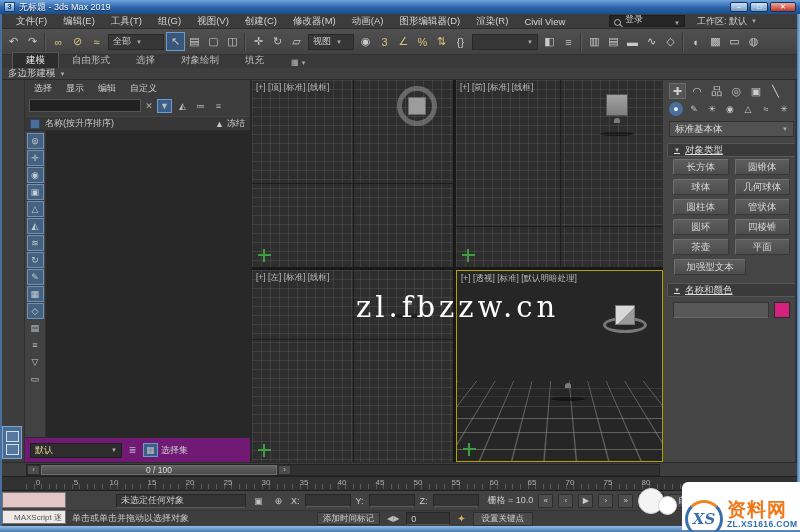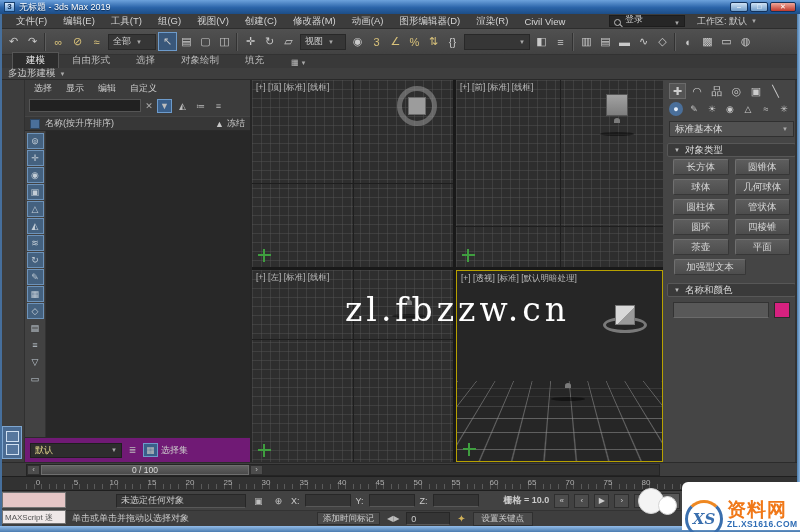--- a/index.html
+++ b/index.html
@@ -92,80 +92,80 @@
   .teapot .pot { width:22px; height:11px; background:#6a6a6a; border-radius:50% 50% 45% 45% / 70% 70% 40% 40%; }
   .teapot .lid { position:absolute; left:8px; top:-4px; width:6px; height:5px; background:#7a7a7a; border-radius:50% 50% 0 0; }
   .teapot .shadow { position:absolute; left:-6px; top:10px; width:34px; height:4px; background:rgba(0,0,0,.45); border-radius:50%; }
   .persp-plane { position:absolute; left:-70px; right:-70px; top:66px; height:250px; z-index:1;
         background-image:linear-gradient(rgba(150,150,150,.55) 1px, transparent 1px),
                          linear-gradient(90deg, rgba(150,150,150,.55) 1px, transparent 1px);
         background-size:23px 23px;
         transform:perspective(250px) rotateX(62deg); transform-origin:50% 28%; }
   .persp-cube { position:absolute; left:158px; top:34px; width:20px; height:20px; background:linear-gradient(135deg,#d8d8d8 55%,#9a9a9a 55%); border:1px solid #777; z-index:3; }
   .persp-cube-ring { position:absolute; left:146px; top:46px; width:44px; height:16px; border-radius:50%; border:3px solid rgba(190,190,190,.55); z-index:2; }
-  #watermark { position:absolute; left:0; right:0; top:210px; z-index:6; text-align:center; color:#ffffff; font-family:"DejaVu Serif", serif; font-size:33px; letter-spacing:4px; }
+  #watermark { position:absolute; left:0; right:0; top:210px; z-index:6; text-align:center; color:#ffffff; font-family:"DejaVu Serif", serif; font-size:29px; letter-spacing:4px; }
 
   
   #cmdpanel { position:absolute; left:663px; top:0; width:137px; height:382px; background:#454545; }
   .cp-scroll { position:absolute; right:1px; top:0; bottom:0; width:4px; background:#333; }
   .cp-tabs { display:flex; justify-content:space-between; padding:3px 16px 2px 6px; }
   .cp-tab { width:17px; height:16px; display:flex; align-items:center; justify-content:center; color:#cccccc; font-size:11px; }
   .cp-tab.active { background:#545454; border:1px solid #6a6a6a; }
   .cp-sub { display:flex; gap:4px; padding:1px 6px 3px; }
   .cp-sub-ico { width:14px; height:14px; display:flex; align-items:center; justify-content:center; color:#c9c9c9; font-size:9px; }
   .cp-sub-ico.active { background:#4a6f9a; border-radius:50%; color:#e8f0fa; }
   .cp-dd { margin:2px 6px 0; height:16px; background:#515151; border:1px solid #303030; color:#dddddd; font-size:9.5px; display:flex; align-items:center; justify-content:space-between; padding:0 5px; }
-  .cp-rollout { margin:6px 4px 0; height:14px; background:#3a3a3a; border:1px solid #575757; border-radius:2px; color:#dedede; font-size:9.5px; display:flex; align-items:center; gap:5px; padding:0 6px; }
+  .cp-rollout { margin:6px 4px 0; height:14px; background:#3a3a3a; border:1px solid #575757; border-radius:2px; color:#dedede; font-size:9.5px; display:flex; align-items:center; gap:5px; padding:0 6px;text-decoration:underline; }
   .cp-rollout .arr { color:#bcbcbc; }
   .cp-autogrid { display:flex; align-items:center; justify-content:center; gap:5px; color:#c9c9c9; font-size:9.5px; margin:6px 0 4px; }
   .checkbox { width:9px; height:9px; background:#2d2d2d; border:1px solid #6a6a6a; }
   .cp-btns { display:grid; grid-template-columns:1fr 1fr; gap:4px 6px; padding:2px 10px; }
   .cp-btn { height:16px; background:linear-gradient(#5d5d5d,#4d4d4d); border:1px solid #373737; border-top-color:#707070; border-left-color:#707070; border-radius:2px; color:#d8d8d8; font-size:9.5px; display:flex; align-items:center; justify-content:center; white-space:nowrap; }
   .cp-btn.wide { grid-column:1 / 3; width:72px; justify-self:start; margin-left:1px; }
   .cp-namecolor { display:flex; align-items:center; gap:5px; padding:5px 10px 0; }
   .cp-field { flex:1; height:16px; background:#585858; border:1px solid #333; border-bottom-color:#6a6a6a; }
   .swatch { width:16px; height:16px; background:#d6217f; border:1px solid #2a2a2a; }
 
   
   #edge-right { position:absolute; right:0; top:14px; bottom:6px; width:3px; background:linear-gradient(90deg,#4d7dab,#8ab4e0); z-index:15; }
   #edge-left { position:absolute; left:0; top:14px; bottom:6px; width:2px; background:#3e6globe; background:#466f9c; z-index:15; }
 
   
   #timeslider { top:462px; height:14px; background:#3e3e3e; border-top:1px solid #2b2b2b; }
   #ts-inner { position:absolute; left:26px; top:1px; width:634px; height:12px; background:#313131; border:1px solid #242424; display:flex; align-items:center; }
   .ts-btn { width:13px; height:10px; background:#4c4c4c; border:1px solid #2f2f2f; color:#bbbbbb; font-size:8px; line-height:8px; text-align:center; flex:0 0 auto; }
-  #ts-handle { width:208px; height:10px; margin:1px 1px; background:linear-gradient(#626262,#4a4a4a); border:1px solid #6e6e6e; color:#dddddd; font-size:8.5px; display:flex; align-items:center; justify-content:center; }
+  #ts-handle { width:236px; height:10px; margin:1px 1px; background:linear-gradient(#626262,#4a4a4a); border:1px solid #6e6e6e; color:#dddddd; font-size:8.5px; display:flex; align-items:center; justify-content:center; }
 
   
   #trackbar { top:476px; height:15px; background:#323232; border-top:1px solid #1f1f1f; border-bottom:1px solid #1f1f1f; }
   #trackbar::before { content:""; position:absolute; left:26px; right:4px; bottom:1px; height:5px;
         background:repeating-linear-gradient(90deg,#5a5a5a 0 1px, transparent 1px 7.6px); }
   .tick-num { position:absolute; top:1px; transform:translateX(-50%); color:#aeaeae; font-size:8px; }
 
   
   #row1 { top:491px; height:19px; background:#424242; display:flex; align-items:center; gap:5px; padding-left:72px; }
   #row2 { top:510px; height:16px; background:#3e3e3e; border-top:1px solid #333; display:flex; align-items:center; gap:7px; padding-left:72px; }
   .sunken { background:#353535; border:1px solid #272727; border-bottom-color:#585858; color:#cccccc; font-size:9px; display:flex; align-items:center; padding:0 4px; height:14px; }
   #status-field { width:130px;margin-left:44px; }
   .mini-ico { width:15px; color:#c0c0c0; font-size:9px; text-align:center; }
   .axis-label { color:#cccccc; font-size:9px; }
   .axis-field { width:46px; height:13px; }
-  #grid-label { color:#cccccc; font-size:9px; margin-left:20px; white-space:nowrap;font-weight:bold; }
+  #grid-label { color:#cccccc; font-size:9px; margin-left:4px; white-space:nowrap; }
   .pb { width:15px; height:14px; background:#4c4c4c; border:1px solid #2f2f2f; color:#cccccc; font-size:8px; display:flex; align-items:center; justify-content:center; }
   #big-key { width:26px; height:16px; background:#585858; border:1px solid #2f2f2f; color:#e0e0e0; font-size:12px; display:flex; align-items:center; justify-content:center; }
   .key-btn { width:60px; height:14px; background:#4a4a4a; border:1px solid #2f2f2f; color:#cccccc; font-size:8.5px; display:flex; align-items:center; justify-content:center; white-space:nowrap; }
   #prompt-text { color:#c9c9c9; font-size:9px; width:238px; white-space:nowrap; overflow:hidden; }
   #addtag { height:13px; background:#4a4a4a; border:1px solid #2f2f2f; color:#cccccc; font-size:8.5px; display:flex; align-items:center; padding:0 5px; white-space:nowrap; }
   #frame-nudge { color:#bbbbbb; font-size:8px; }
   #frame-field { width:44px; height:13px; justify-content:flex-start; }
   #key-filter { color:#d2b25a; font-size:10px; }
 
   
   #ms-pink { position:absolute; left:2px; top:492px; width:64px; height:16px; background:#e5c6c6; border:1px solid #747474; z-index:5; }
-  #ms-white { position:absolute; left:2px; top:510px; width:64px; height:14px; background:#efe8e8; border:1px solid #747474; color:#555; font-size:8px; display:flex; align-items:center; padding:0 2px; z-index:5; white-space:nowrap; overflow:hidden; }
+  #ms-white { position:absolute; left:2px; top:510px; width:64px; height:14px; background:#efe8e8; border:1px solid #747474; color:#555; font-size:8px; display:flex; align-items:center; padding:0 11px; z-index:5; white-space:nowrap; overflow:hidden; }
 
   #bottomborder { top:526px; height:6px; background:linear-gradient(#93bce8,#4a7cb0); z-index:16; }
 
   
   #wechat { position:absolute; right:116px; bottom:14px; z-index:20; width:46px; height:30px; }
   .wc1 { position:absolute; left:0; top:0; width:26px; height:26px; border-radius:50%; background:#f4f4f4; border:1px solid #d5d5d5; }
   .wc2 { position:absolute; left:20px; top:8px; width:19px; height:19px; border-radius:50%; background:#ffffff; border:1px solid #d5d5d5; }
   #brand { position:absolute; right:0; bottom:2px; width:118px; height:48px; background:#ffffff; border-radius:6px 0 0 0; display:flex; align-items:flex-start; gap:4px; padding:18px 3px; z-index:21; }
   .brand-circle { width:38px; height:38px; flex:0 0 auto; border-radius:50%; border:3px solid #3a6fae; border-top-color:#ee8822; color:#3a6fae; font-family:"DejaVu Serif", serif; font-style:italic; font-weight:bold; font-size:15px; display:flex; align-items:center; justify-content:center; }
   .brand-texts { display:flex; flex-direction:column; line-height:1.05; }
@@ -210,21 +210,21 @@
     </span>
   </div>
 
   <div id="toolbar" class="band">
     <span class="tbi">↶</span>
     <span class="tbi">↷</span>
     <span class="tb-sep"></span>
     <span class="tbi y">∞</span>
     <span class="tbi y">⊘</span>
     <span class="tbi y">≈</span>
-    <span class="tb-drop" style="width:48px">
+    <span class="tb-drop" style="width:56px">
       <span>全部</span>
       <span class="arr">▼</span>
     </span>
     <span class="tbi hl">↖</span>
     <span class="tbi">▤</span>
     <span class="tbi">▢</span>
     <span class="tbi">◫</span>
     <span class="tb-sep"></span>
     <span class="tbi">✛</span>
     <span class="tbi">↻</span>

